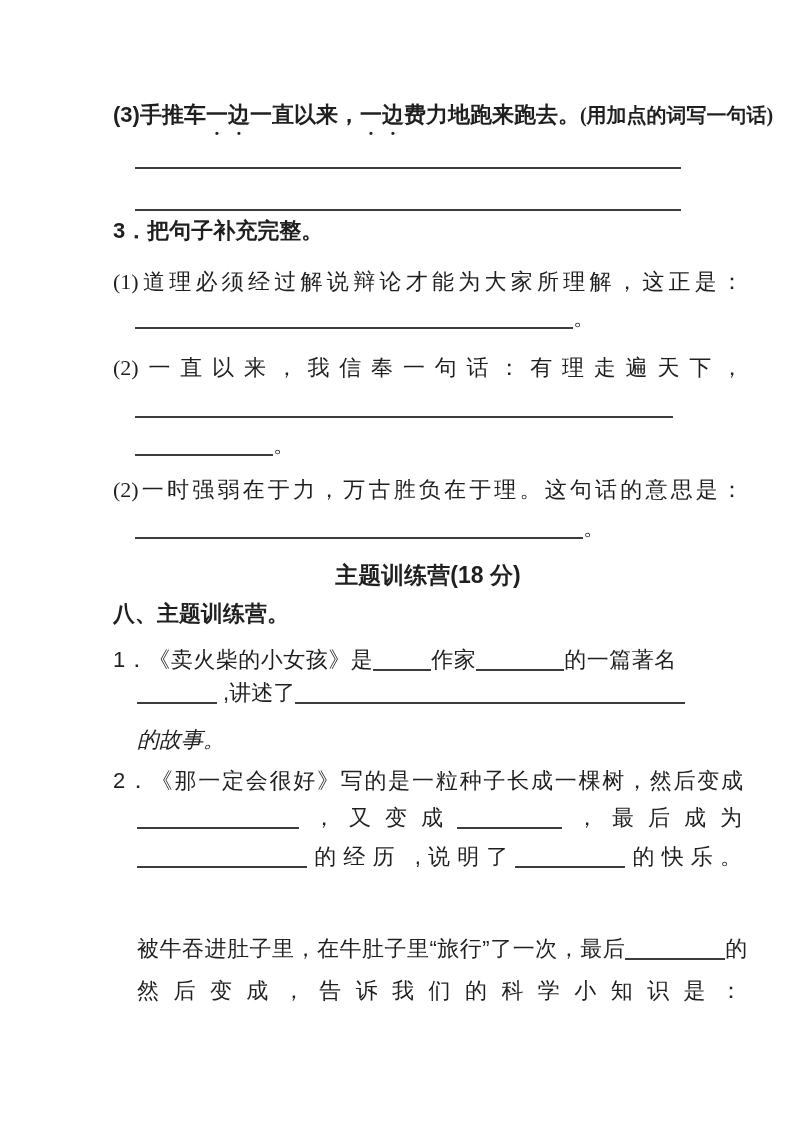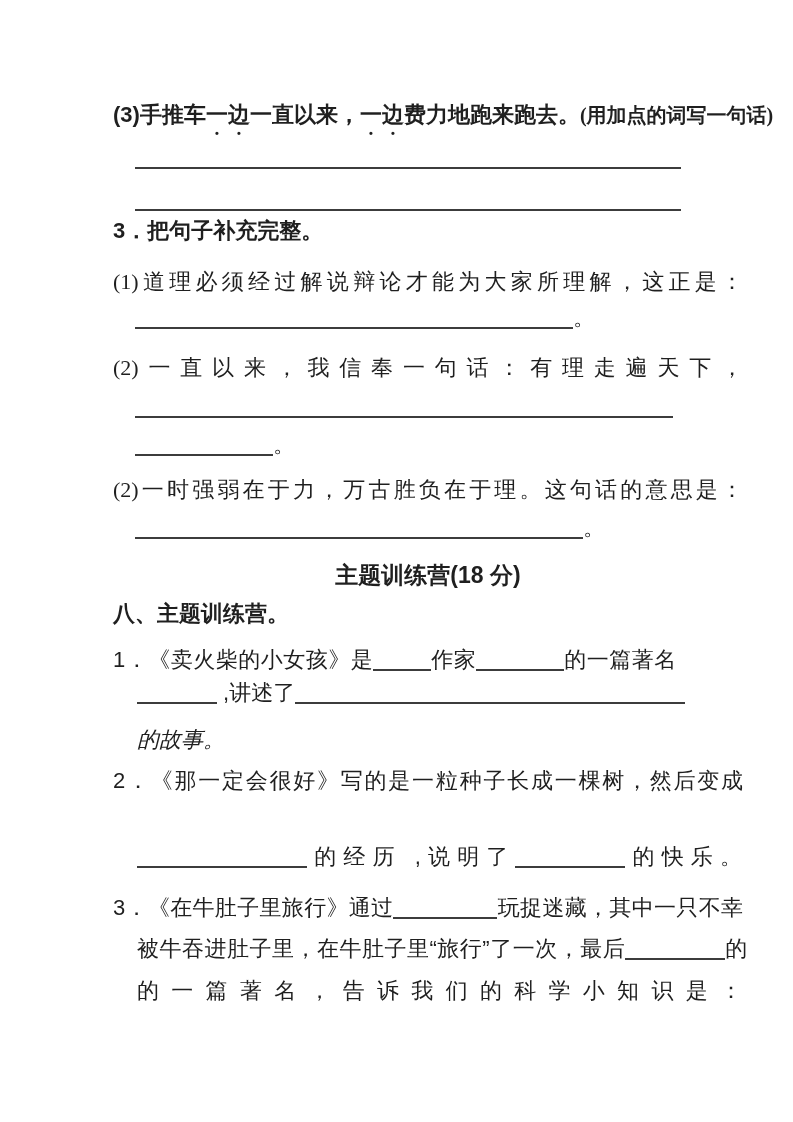--- a/index.html
+++ b/index.html
@@ -93,27 +93,27 @@
   <div class="row indent nowrap" style="top:678px;">
     <span class="blank" style="width:80px;"></span><span> ,讲述了</span><span class="blank" style="width:390px;"></span>
   </div>
   <div class="row indent nowrap" style="top:725px;font-style:italic;">
     <span>的故事。</span>
   </div>
 
   <div class="row just" style="top:766px;">
     <span>2．《那一定会很好》写的是一粒种子长成一棵树，然后变成</span>
   </div>
+  <div class="row indent just" style="top:803px;">
+    <span class="blank" style="width:162px;"></span><span>，又变成</span><span class="blank" style="width:105px;"></span><span>，最后成为</span>
+  </div>
   <div class="row indent just" style="top:842px;">
     <span class="blank" style="width:170px;"></span><span>的经历 ,说明了</span><span class="blank" style="width:110px;"></span><span>的快乐。</span>
   </div>
 
-  <div class="row just" style="top:893px;">
-    <span>3．《在牛肚子里旅行》通过</span><span class="blank" style="width:104px;"></span><span>玩捉迷藏，其中一只不幸</span>
-  </div>
   <div class="row indent nowrap ls05" style="top:934px;">
     <span>被牛吞进肚子里，在牛肚子里“旅行”了一次，最后</span><span class="blank" style="width:100px;"></span><span>的</span>
   </div>
   <div class="row indent just" style="top:976px;">
-    <span>的一篇著名，告诉我们的科学小知识是：</span>
+    <span>然后变成，告诉我们的科学小知识是：</span>
   </div>
 
 </div>
 
 </body></html>

